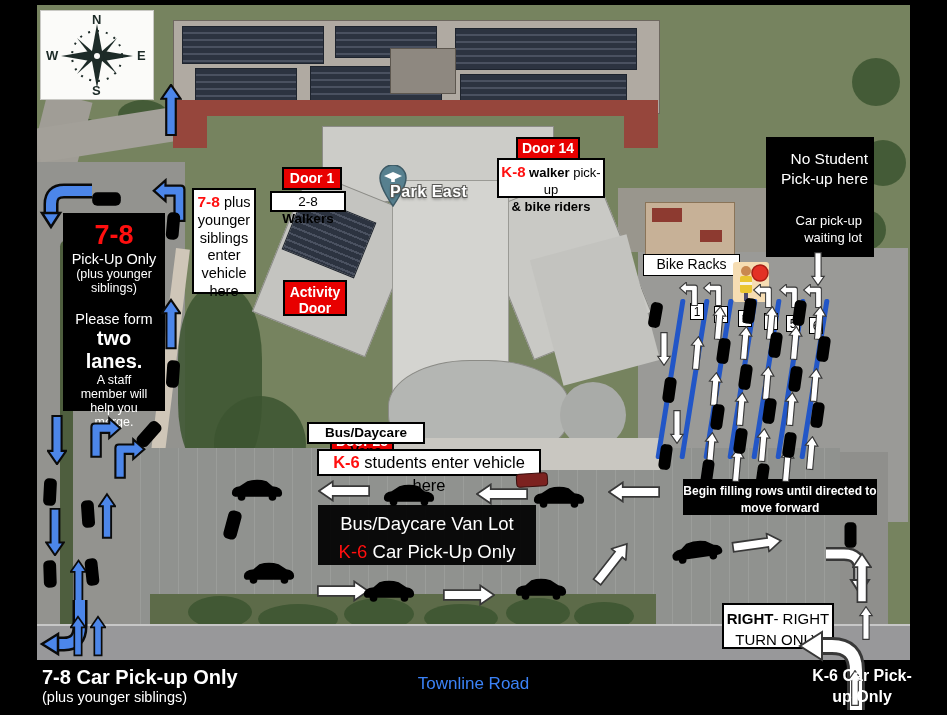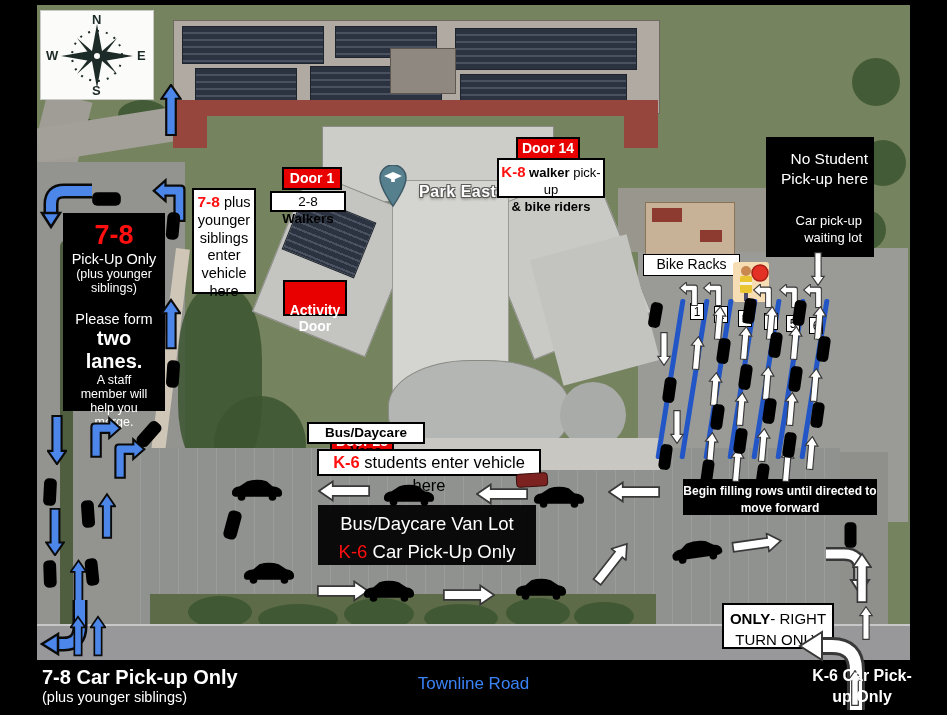--- a/index.html
+++ b/index.html
@@ -162,30 +162,30 @@
     <span class="redtxt" style="font-size:15.5px;">7-8</span><span> plus younger siblings enter vehicle here</span>
   </div>
 
   <div class="chip-red" style="left:282px;top:167px;width:60px;height:23px;font-size:14px;line-height:19px;">
     <span>Door 1</span>
   </div>
   <div class="chip-white" style="left:270px;top:191px;width:76px;height:21px;font-size:13.5px;line-height:17px;">
     <span>2-8 </span><b>Walkers</b>
   </div>
 
-  <div class="chip-red" style="left:283px;top:280px;width:64px;height:36px;font-size:14px;line-height:1.15;padding-top:20px;">
+  <div class="chip-red" style="left:283px;top:280px;width:64px;height:36px;font-size:14px;line-height:1.15;padding-top:2px;">
     <span>Activity Door</span>
   </div>
 
   <svg style="left:378px;top:165px;" width="30" height="42" viewBox="0 0 30 42">
     <path d="M15 41 C15 41 2 23 2 13 A13 13 0 0 1 28 13 C28 23 15 41 15 41 Z" fill="#57808f" stroke="#3d5a66" stroke-width="1.5"></path>
     <polygon points="15,7 24,11 15,15 6,11" fill="#fff"></polygon>
     <rect x="13.2" y="12" width="3.6" height="5" fill="#fff"></rect>
   </svg>
-  <div style="left:419px;top:183px;font-size:16px;font-weight:bold;color:#fff;letter-spacing:.5px;
+  <div style="left:390px;top:183px;font-size:16px;font-weight:bold;color:#fff;letter-spacing:.5px;
               text-shadow:-1px -1px 0 #5a5a57,1px -1px 0 #5a5a57,-1px 1px 0 #5a5a57,1px 1px 0 #5a5a57,0 2px 3px rgba(0,0,0,.5);">Park East</div>
 
   <div class="chip-red" style="left:516px;top:137px;width:64px;height:23px;font-size:14px;line-height:19px;">
     <span>Door 14</span>
   </div>
   <div class="chip-white" style="left:497px;top:158px;width:108px;height:40px;font-size:13px;line-height:1.3;padding-top:2px;">
     <div><span class="redtxt" style="font-size:15px;">K-8</span><b> walker</b><span> pick-up</span></div>
     <div style="font-weight:bold;">&amp; bike riders</div>
   </div>
 
@@ -237,21 +237,21 @@
   <div class="chip-white" style="left:317px;top:449px;width:224px;height:27px;font-size:16.5px;line-height:23px;">
     <span class="redtxt">K-6</span><span> students enter vehicle here</span>
   </div>
 
   <div class="box-black" style="left:318px;top:505px;width:218px;height:60px;font-size:18.5px;line-height:1.5;padding-top:5px;background:rgba(0,0,0,.93);">
     <div>Bus/Daycare Van Lot</div>
     <div><span class="redtxt" style="font-weight:normal;">K-6</span><span> Car Pick-Up Only</span></div>
   </div>
 
   <div class="chip-white" style="left:722px;top:603px;width:112px;height:46px;font-size:15px;line-height:1.4;padding-top:3px;">
-    <b>ONLY</b><span>- RIGHT TURN ONLY</span>
+    <b>RIGHT</b><span>- RIGHT TURN ONLY</span>
   </div>
 
   <svg class="arr ab" style="left:160px;top:84px;width:22px;height:52px;">
       <use href="#a-st"></use>
     </svg>
   <svg class="arr" style="left:40px;top:180px;width:54px;height:48px;" viewBox="0 0 54 48">
     <path class="co-b" d="M52 11 H24 Q11 11 11 24 V34" stroke-width="15"></path>
     <path class="ci-b" d="M52 11 H24 Q11 11 11 24 V34" stroke-width="10"></path>
     <polygon class="curve-head-b" points="11,47 2,33 20,33"></polygon>
   </svg>

